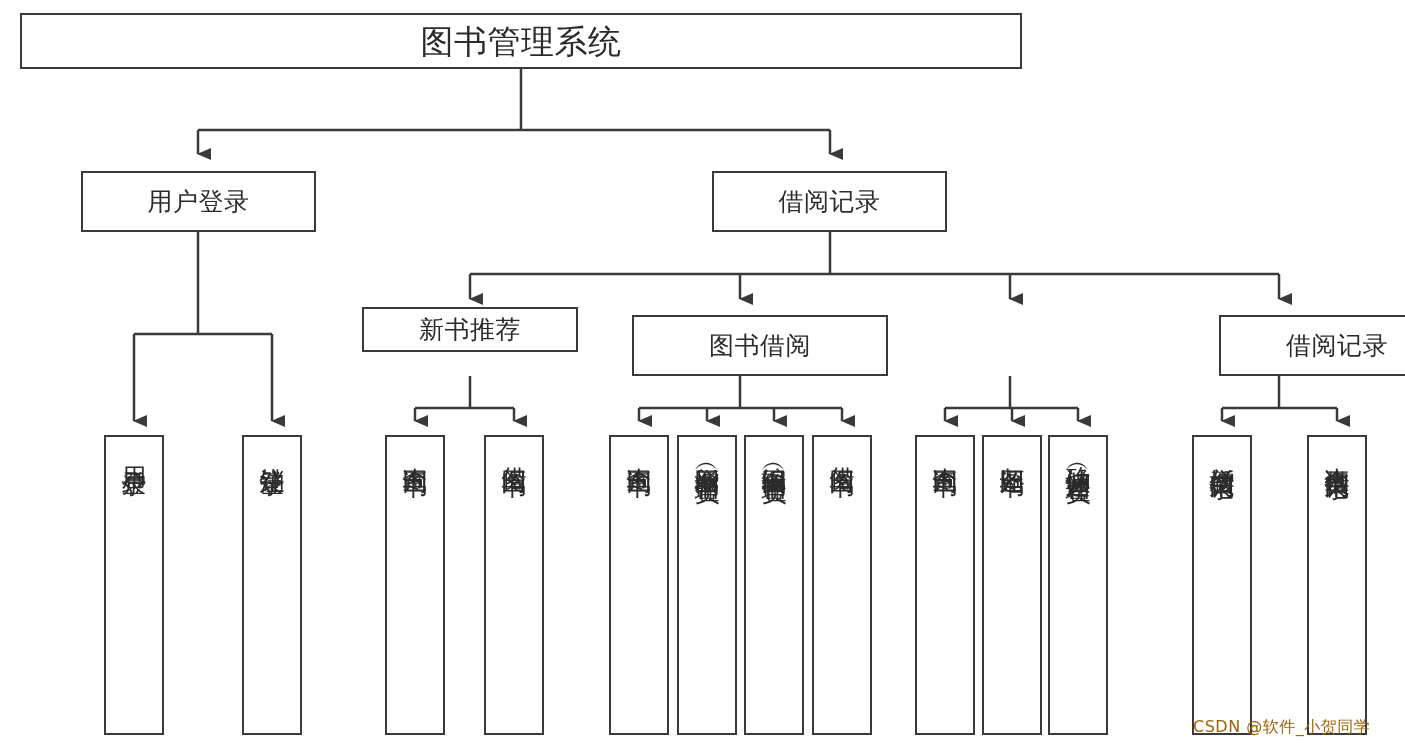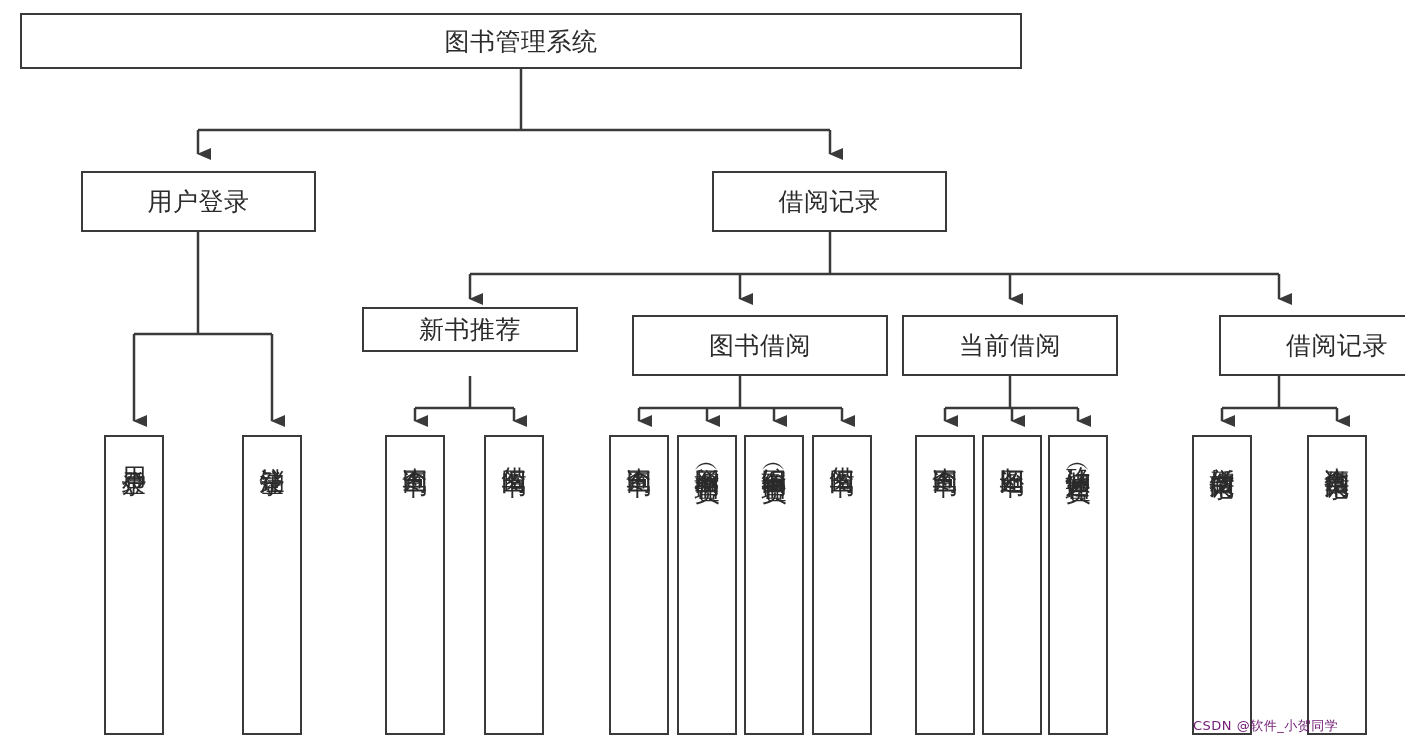--- a/index.html
+++ b/index.html
@@ -40,40 +40,40 @@
     text-align: center;
     line-height: 1.0;
     white-space: nowrap;
   }
   
   .node.h .lbl {
     font-size: 25px;
     letter-spacing: 0.5px;
   }
   .node.title .lbl {
-    font-size: 25px;
+    font-size: 33px;
   }
   
   .node.v {
     align-items: flex-start;
     justify-content: center;
     padding-top: 10px;
   }
   .node.v .lbl {
     writing-mode: vertical-rl;
     text-orientation: upright;
     font-size: 25px;
     line-height: 1.08;
     letter-spacing: 2px;
     white-space: normal;
   }
   .watermark {
     position: absolute;
-    font-size: 13px;
-    color: #701a75;
+    font-size: 16px;
+    color: #a16207;
     white-space: nowrap;
     letter-spacing: 0.5px;
   }
 </style>
 </head>
 <body>
 
 <div id="canvas">
 
   <svg id="wires" viewBox="0 0 1405 747" xmlns="http://www.w3.org/2000/svg">
@@ -139,23 +139,20 @@
   </div>
 
   <div class="node h" style="left:362px; top:307px; width:216px; height:45px;">
     <span class="lbl">新书推荐</span>
   </div>
 
   <div class="node h" style="left:632px; top:315px; width:256px; height:61px;">
     <span class="lbl">图书借阅</span>
   </div>
 
-  <div class="node h" style="left:902px; top:315px; width:216px; height:61px;">
-    <span class="lbl">当前借阅</span>
-  </div>
 
   <div class="node h" style="left:1171px; top:315px; width:236px; height:61px;margin-left:48px;">
     <span class="lbl">借阅记录</span>
   </div>
 
   <div class="node v" style="left:104px; top:435px; width:60px; height:300px;">
     <span class="lbl">用户登录</span>
   </div>
 
   <div class="node v" style="left:242px; top:435px; width:60px; height:300px;">

